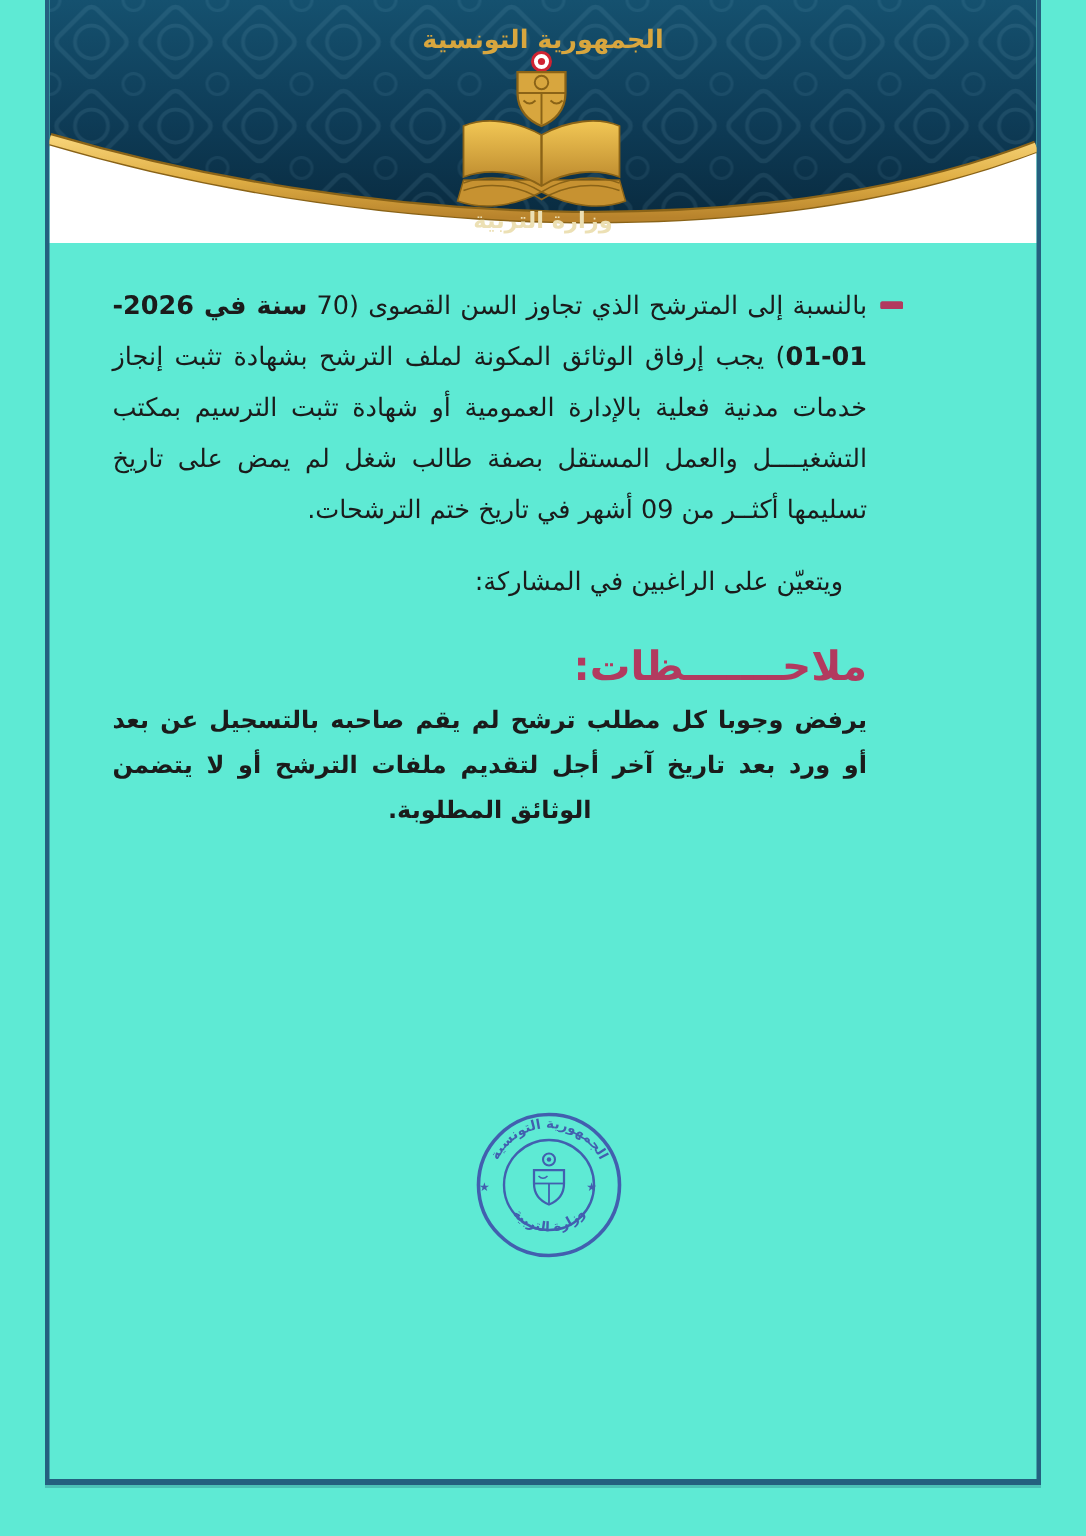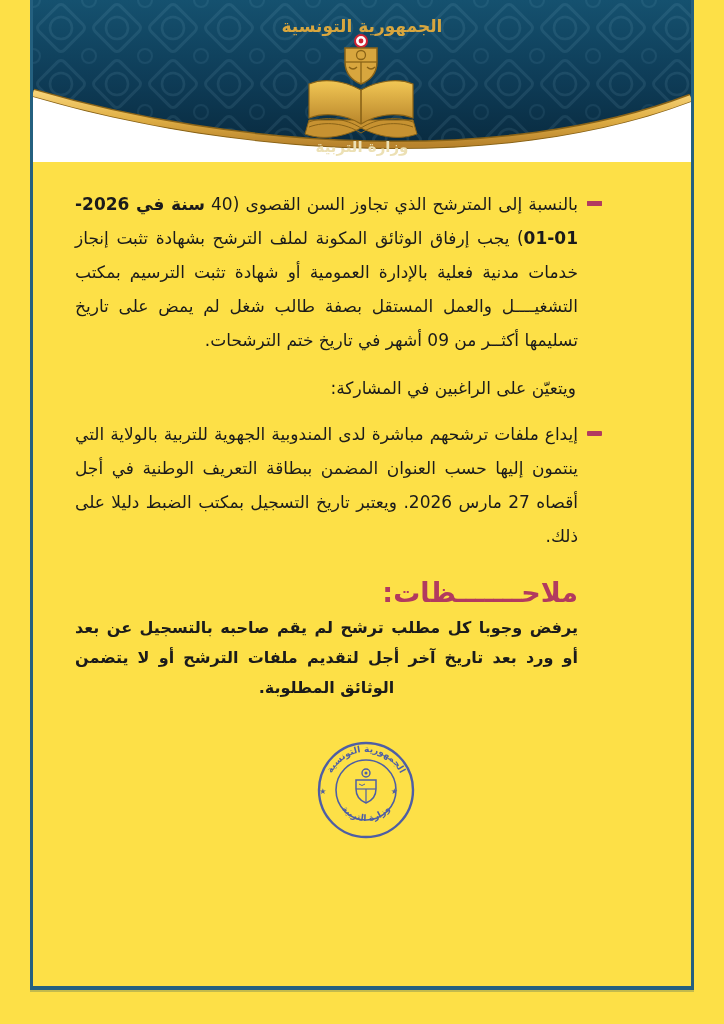--- a/index.html
+++ b/index.html
@@ -1,17 +1,17 @@
 <!DOCTYPE html>
 <html lang="ar" dir="rtl" style="--frame: #24607f; --accent: #b23a5f; --link: #1f4fa0; --text: #1b1b1b; --gold: #d8a63e; --stamp-blue: #4054ac;"><head>
 <meta charset="utf-8">
 <style>
   html,body{margin:0;padding:0;background:#ffffff;}
   .page{
-    position:relative;width:724px;height:1024px;background:#fde047;overflow:hidden;
+    position:relative;width:724px;height:1024px;background:#5eead4;overflow:hidden;
     font-family:"DejaVu Sans",sans-serif;color:var(--text,#1b1b1b);direction:rtl;
   }
   
   .frame{
     position:absolute;left:30px;top:0;width:658px;height:986px;
     border-left:3px solid var(--frame,#24607f);
     border-right:3px solid var(--frame,#24607f);
     border-bottom:4px solid var(--frame,#24607f);
     box-shadow:0 2px 0 rgba(24,70,95,.25);
   }
@@ -27,21 +27,21 @@
   ul.blist li{position:relative;margin:0 0 8px 0;}
   .dash{
     position:absolute;right:-24px;top:14px;width:15px;height:5px;border-radius:1px;
     background:var(--accent,#b23a5f);
   }
   .b{font-weight:bold;}
   .link{
     color:var(--link,#1f4fa0);font-weight:bold;text-decoration:underline;
     unicode-bidi:isolate;direction:ltr;padding:0 3px;
   }
-  .intro{margin:14px 2px 12px 0;text-align:right;}
+  .intro{margin:14px 16px 12px 0;text-align:right;}
   .notes-h{
     margin:24px 0 4px 0;text-align:right;
     color:var(--accent,#b23a5f);font-size:27px;font-weight:bold;line-height:32px;
   }
   .notes-b{
     margin:4px 0 0 0;font-weight:bold;font-size:16px;line-height:30px;
     text-align:justify;text-align-last:center;
   }
   
   .stamp{position:absolute;left:311px;top:735px;width:110px;height:110px;opacity:.92;}
@@ -120,31 +120,27 @@
   </div>
 
   <div class="content">
 
     <ul class="blist">
       <li>
         <span class="dash"></span>
       </li>
       <li>
         <span class="dash"></span>
-        <span>بالنسبة إلى المترشح الذي تجاوز السن القصوى (40 </span><b class="b">سنة في 2026-01-01</b><span>) يجب إرفاق الوثائق المكونة لملف الترشح بشهادة تثبت إنجاز خدمات مدنية فعلية بالإدارة العمومية أو شهادة تثبت الترسيم بمكتب التشغيــــل والعمل المستقل بصفة طالب شغل لم يمض على تاريخ تسليمها أكثــر من 09 أشهر في تاريخ ختم الترشحات.</span>
+        <span>بالنسبة إلى المترشح الذي تجاوز السن القصوى (70 </span><b class="b">سنة في 2026-01-01</b><span>) يجب إرفاق الوثائق المكونة لملف الترشح بشهادة تثبت إنجاز خدمات مدنية فعلية بالإدارة العمومية أو شهادة تثبت الترسيم بمكتب التشغيــــل والعمل المستقل بصفة طالب شغل لم يمض على تاريخ تسليمها أكثــر من 09 أشهر في تاريخ ختم الترشحات.</span>
       </li>
     </ul>
 
     <p class="intro">ويتعيّن على الراغبين في المشاركة:</p>
 
     <ul class="blist">
-      <li>
-        <span class="dash"></span>
-        <span>إيداع ملفات ترشحهم مباشرة لدى المندوبية الجهوية للتربية بالولاية التي ينتمون إليها حسب العنوان المضمن ببطاقة التعريف الوطنية في أجل أقصاه 27 مارس 2026. ويعتبر تاريخ التسجيل بمكتب الضبط دليلا على ذلك.</span>
-      </li>
     </ul>
 
     <h2 class="notes-h">ملاحـــــــظات:</h2>
     <p class="notes-b">يرفض وجوبا كل مطلب ترشح لم يقم صاحبه بالتسجيل عن بعد أو ورد بعد تاريخ آخر أجل لتقديم ملفات الترشح أو لا يتضمن الوثائق المطلوبة.</p>
 
   </div>
 
   <div class="stamp">
     <svg width="110" height="110" viewBox="0 0 110 110" xmlns="http://www.w3.org/2000/svg">
       <defs>

